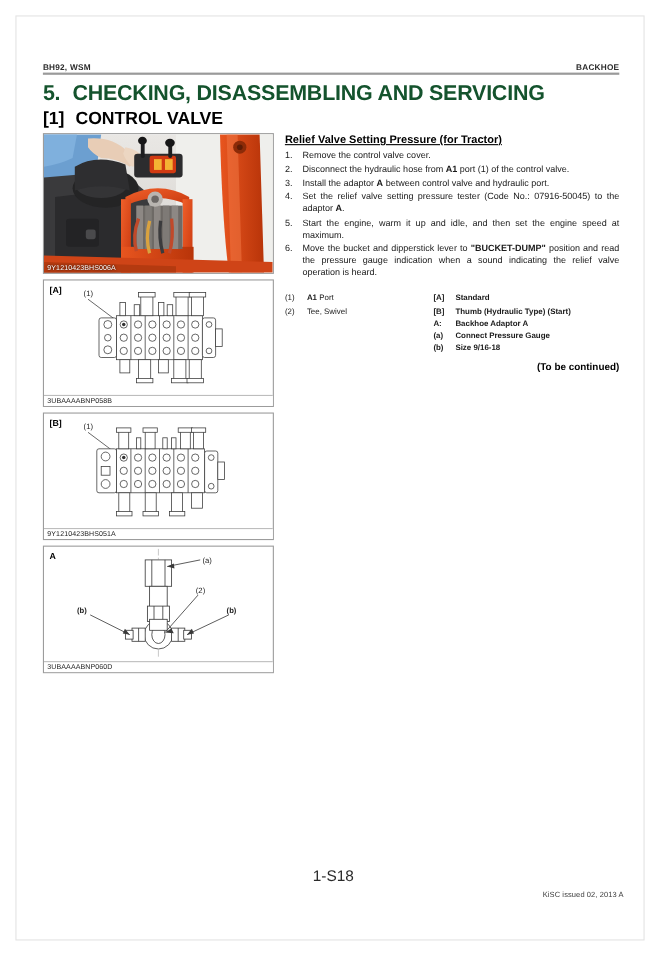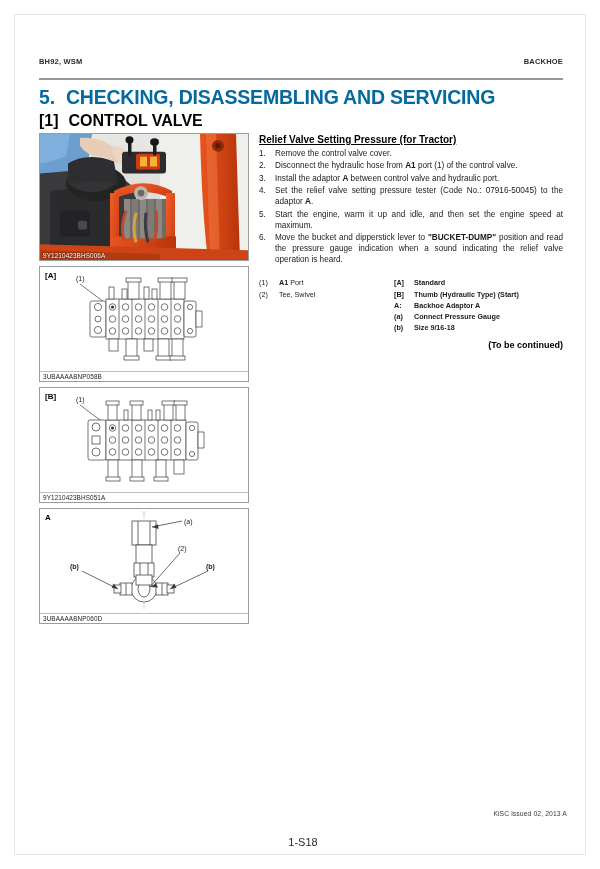--- a/index.html
+++ b/index.html
@@ -33,35 +33,35 @@
   }
   
   .runhead {
     display: flex;
     justify-content: space-between;
     align-items: flex-end;
     font-size: 7.5px;
     font-weight: bold;
     letter-spacing: .2px;
     color: #2b2b2b;
-    padding-bottom: 12px;
+    padding-bottom: 0;
   }
   .rule {
     height: 2px;
     background: #9a9a9a;
     margin-bottom: 6px;
   }
   
   .h1 {
     font-size: 19.5px;
     font-weight: bold;
     letter-spacing: -0.2px;
     white-space: nowrap;
     margin: 2px 0 3px 0;
-    color: #0369a1;
+    color: #14532d;
   }
   .h1 .num { margin-right: 11px; }
   .h2 {
     font-size: 16px;
     font-weight: bold;
     margin: 0 0 3px 0;
     color: #000;
   }
   .h2 .num { margin-right: 10px; }
   .h3 {
@@ -175,23 +175,22 @@
     left: 24px;
     right: 18px;
     bottom: 26px;
     height: 40px;
   }
   .pageno {
     position: absolute;
     left: 0; right: 0;
     top: 0;
     text-align: center;
-    font-size: 11px;
+    font-size: 14px;
     color: #2b2b2b;
-    margin-top: 48px;
   }
   .issued {
     position: absolute;
     right: 0;
     top: 22px;
     font-size: 6.8px;
     color: #3a3a3a;
     letter-spacing: .1px;
   }
 </style>

